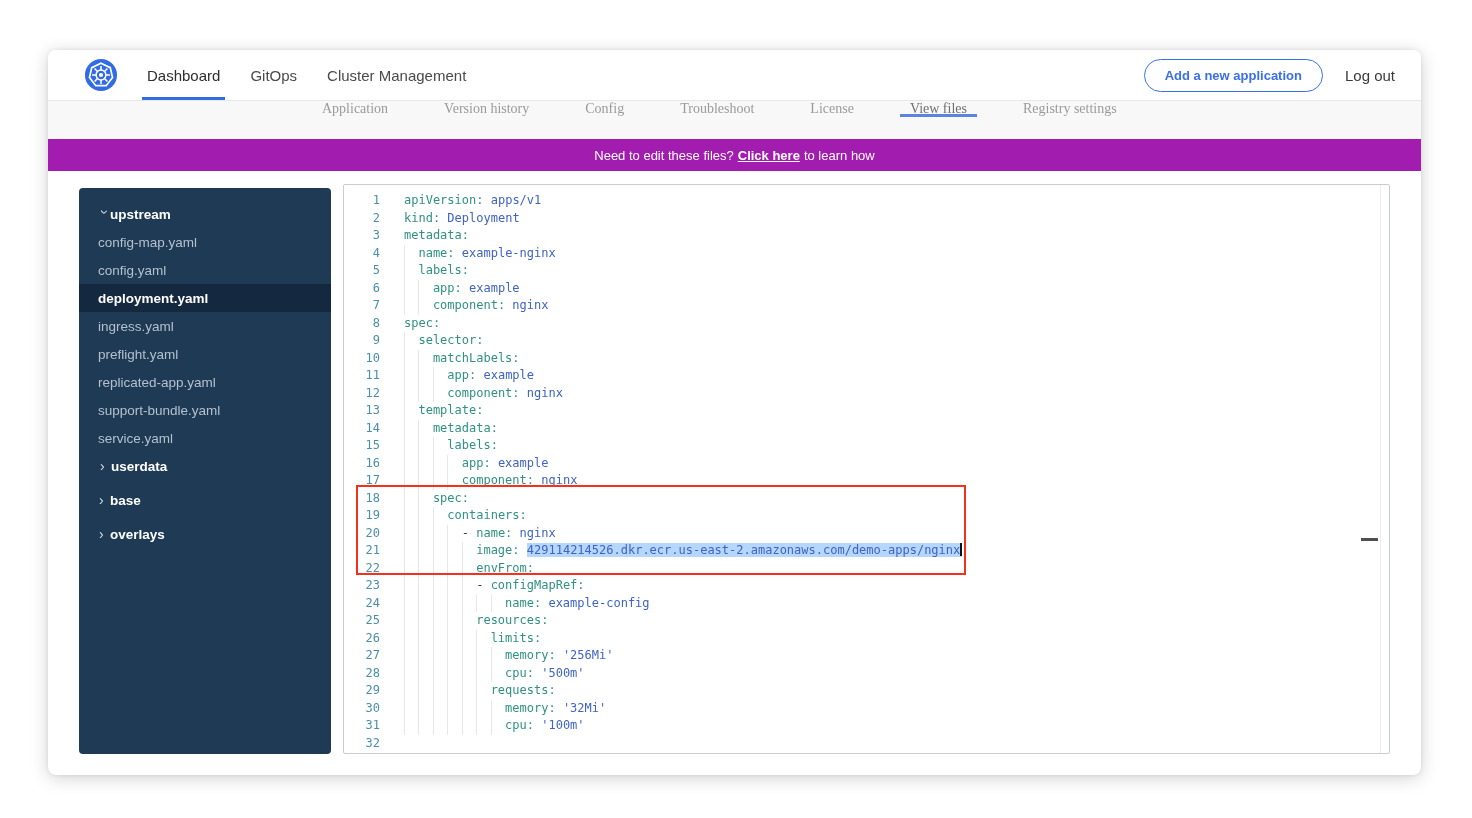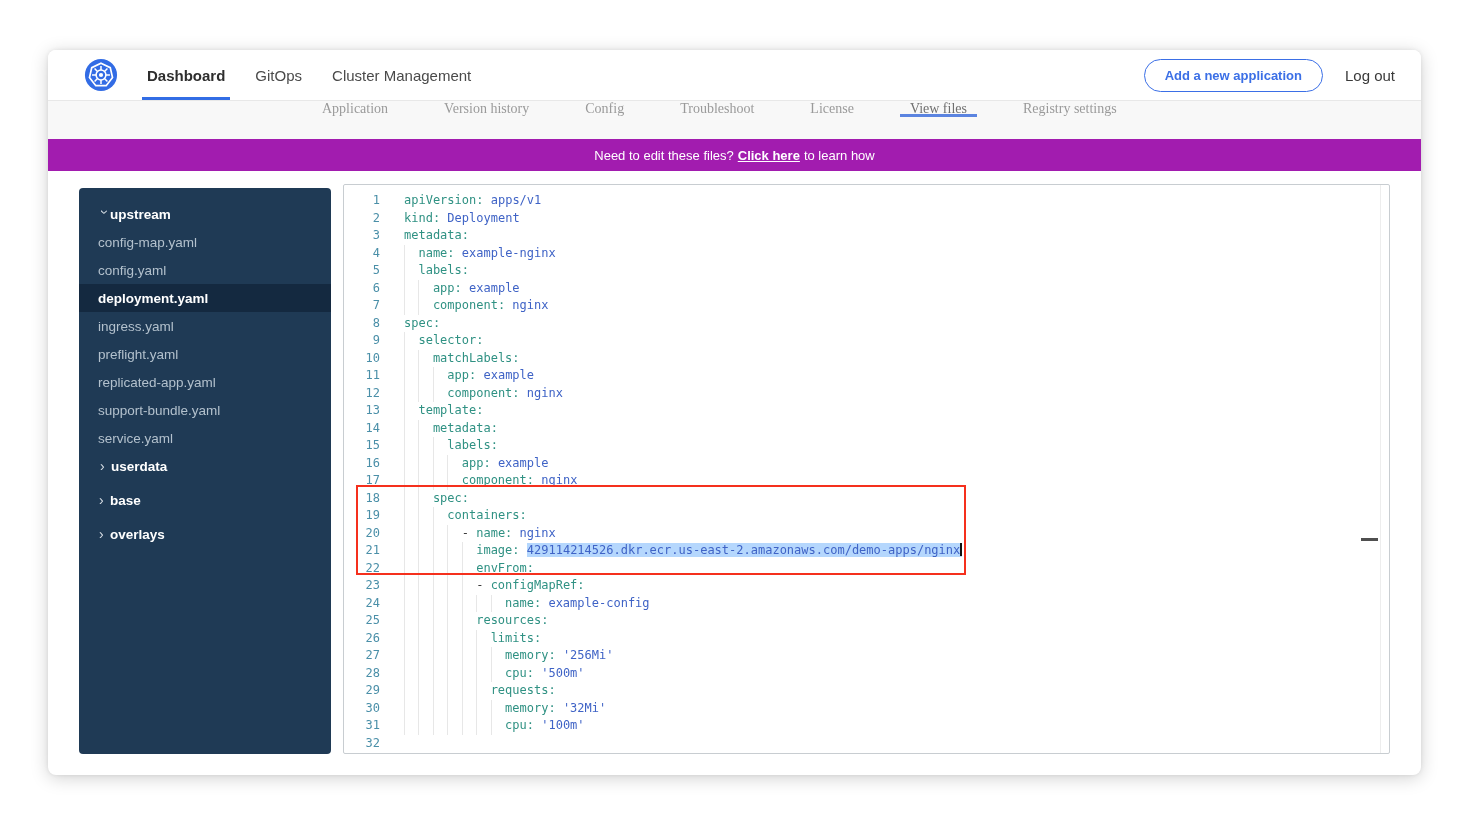--- a/index.html
+++ b/index.html
@@ -6,21 +6,21 @@
     font-family:"Liberation Sans",sans-serif;-webkit-font-smoothing:antialiased;}
   .card{position:absolute;left:48px;top:50px;width:1373px;height:725px;background:#fff;
     border-radius:8px;box-shadow:0 3px 18px rgba(0,0,0,.18), 0 0 4px rgba(0,0,0,.08);overflow:hidden;}
 
   
   .navbar{height:50px;display:flex;align-items:center;background:#fff;border-bottom:1px solid #e8e8e8;position:relative;}
   .brand{width:34px;height:34px;margin-left:36px;flex:0 0 auto;}
   .nav-tabs{display:flex;height:100%;margin-left:14px;}
   .nav-tab{display:flex;align-items:center;padding:0 15px;font-size:15px;color:#4a4a4a;
     position:relative;cursor:pointer;white-space:nowrap;}
-  .nav-tab.active{color:#2e2e2e;font-weight:700;}
+  .nav-tab.active{color:#2e2e2e;font-weight:400;}
   .nav-tab.active::after{content:"";position:absolute;left:10px;right:10px;bottom:0;height:3px;background:#326de5;}
   .nav-spacer{flex:1;}
   .add-app-btn{border:1px solid #3b6fe6;color:#3b6fe6;font-weight:700;font-size:13px;
     border-radius:17px;padding:8px 20px;background:#fff;cursor:pointer;white-space:nowrap;}
   .logout{margin:0 26px 0 22px;font-size:15px;color:#3a3a3a;cursor:pointer;white-space:nowrap;}
 
   
   .subnav{height:38px;background:#f8f8f8;display:flex;align-items:flex-start;padding-left:264px;font-family:Liberation Serif, serif;}
   .subnav-tab{display:flex;align-items:center;padding:0 10px;margin-right:36px;font-size:14px;
     color:#9a9a9a;position:relative;cursor:pointer;white-space:nowrap;}

